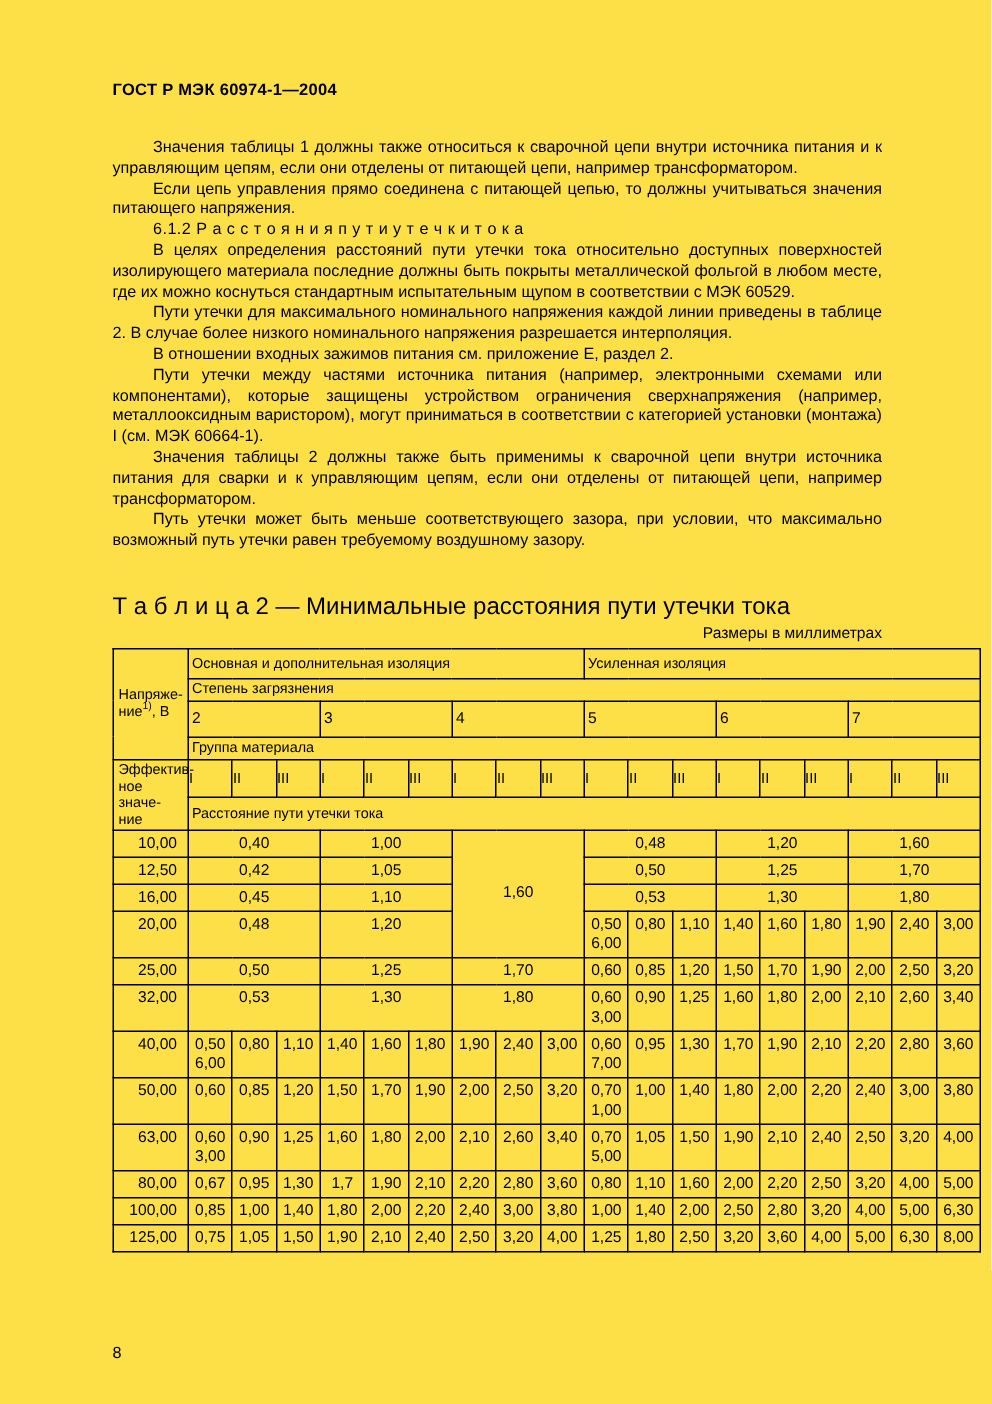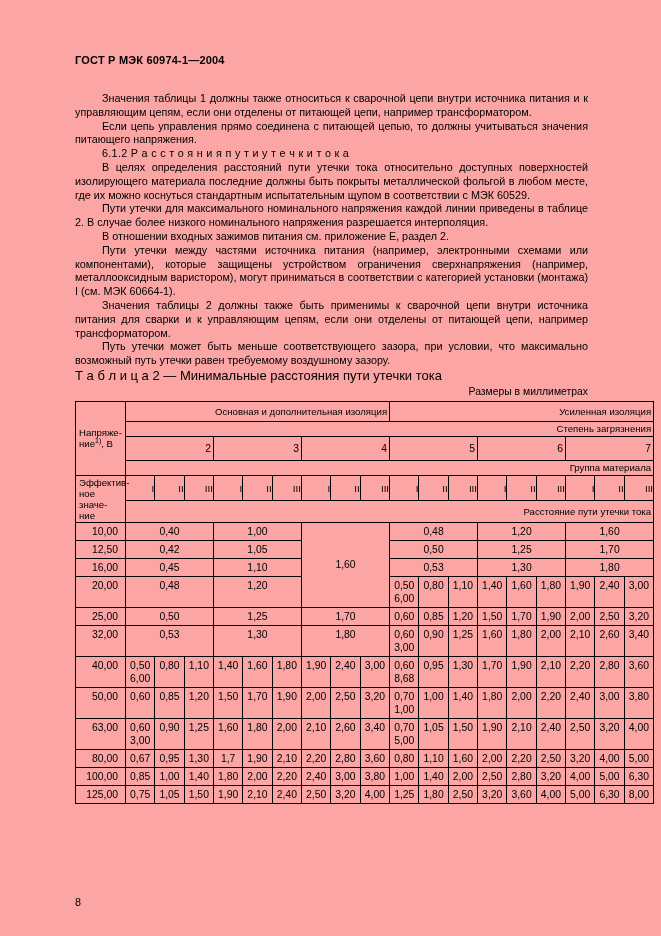--- a/index.html
+++ b/index.html
@@ -1,32 +1,32 @@
 <!DOCTYPE html>
 <html><head>
 <meta charset="utf-8">
 <style>
   * { margin:0; padding:0; box-sizing:border-box; }
   html, body { background:#ffffff; }
   body {
     width:661px; height:936px; overflow:hidden;
     font-family:"Liberation Sans", sans-serif; color:#000;
   }
-  .page { position:relative; width:661px; height:936px; padding:54px 0 0 75px; background:#fca5a5; }
+  .page { position:relative; width:661px; height:936px; padding:54px 0 0 75px; background:#fde047; }
   .doc-header { font-size:11px; font-weight:bold; margin-bottom:26px; letter-spacing:0.2px; }
   .body-text { width:513px; }
   .para { font-size:10.8px; line-height:13.8px; text-align:justify; text-indent:27px; }
   .para.spaced { letter-spacing:0.3px; }
-  .caption { width:578px; font-size:13px; }
+  .caption { width:578px; font-size:16px; margin-top:28px; }
   .units { width:513px; font-size:10.4px; text-align:right; margin-top:3px; }
   .ctable { width:578px; border-collapse:collapse; table-layout:fixed; margin-top:4px; }
   .ctable td { border:1px solid #000; }
   .ctable col { width:29.33px; }
   .ctable col.c-volt { width:50px; }
-  .h { font-size:9.6px; text-align:right; vertical-align:middle; padding:1px 2px; line-height:11px; }
+  .h { font-size:9.6px; text-align:left; vertical-align:middle; padding:1px 2px; line-height:11px; }
   .vl { text-align:left; padding-left:3px; }
   sup { font-size:7px; vertical-align:super; line-height:0; }
   .hr1 { height:20px; } .hr2 { height:15px; } .hr3 { height:24px; }
   .hr4 { height:15px; } .hr5 { height:20px;margin-top:35px; } .hr6 { height:17px; }
   .deg { font-size:10.4px; }
   .mg { font-size:9.8px; padding:1px 0; }
   tbody tr { height:18px; }
   tbody tr.tall { height:31px; }
   .vcell { font-size:10.4px; text-align:right; padding:2px 7px 0 0; vertical-align:top; line-height:13px; }
   .dcell { font-size:10.4px; text-align:center; padding:2px 0 0 0; vertical-align:top; line-height:13px; }
@@ -214,21 +214,21 @@
           <td class="dcell">0,80</td>
           <td class="dcell">1,10</td>
           <td class="dcell">1,40</td>
           <td class="dcell">1,60</td>
           <td class="dcell">1,80</td>
           <td class="dcell">1,90</td>
           <td class="dcell">2,40</td>
           <td class="dcell">3,00</td>
           <td class="dcell">
             <div>0,60</div>
-            <div>8,68</div>
+            <div>7,00</div>
           </td>
           <td class="dcell">0,95</td>
           <td class="dcell">1,30</td>
           <td class="dcell">1,70</td>
           <td class="dcell">1,90</td>
           <td class="dcell">2,10</td>
           <td class="dcell">2,20</td>
           <td class="dcell">2,80</td>
           <td class="dcell">3,60</td>
         </tr>

